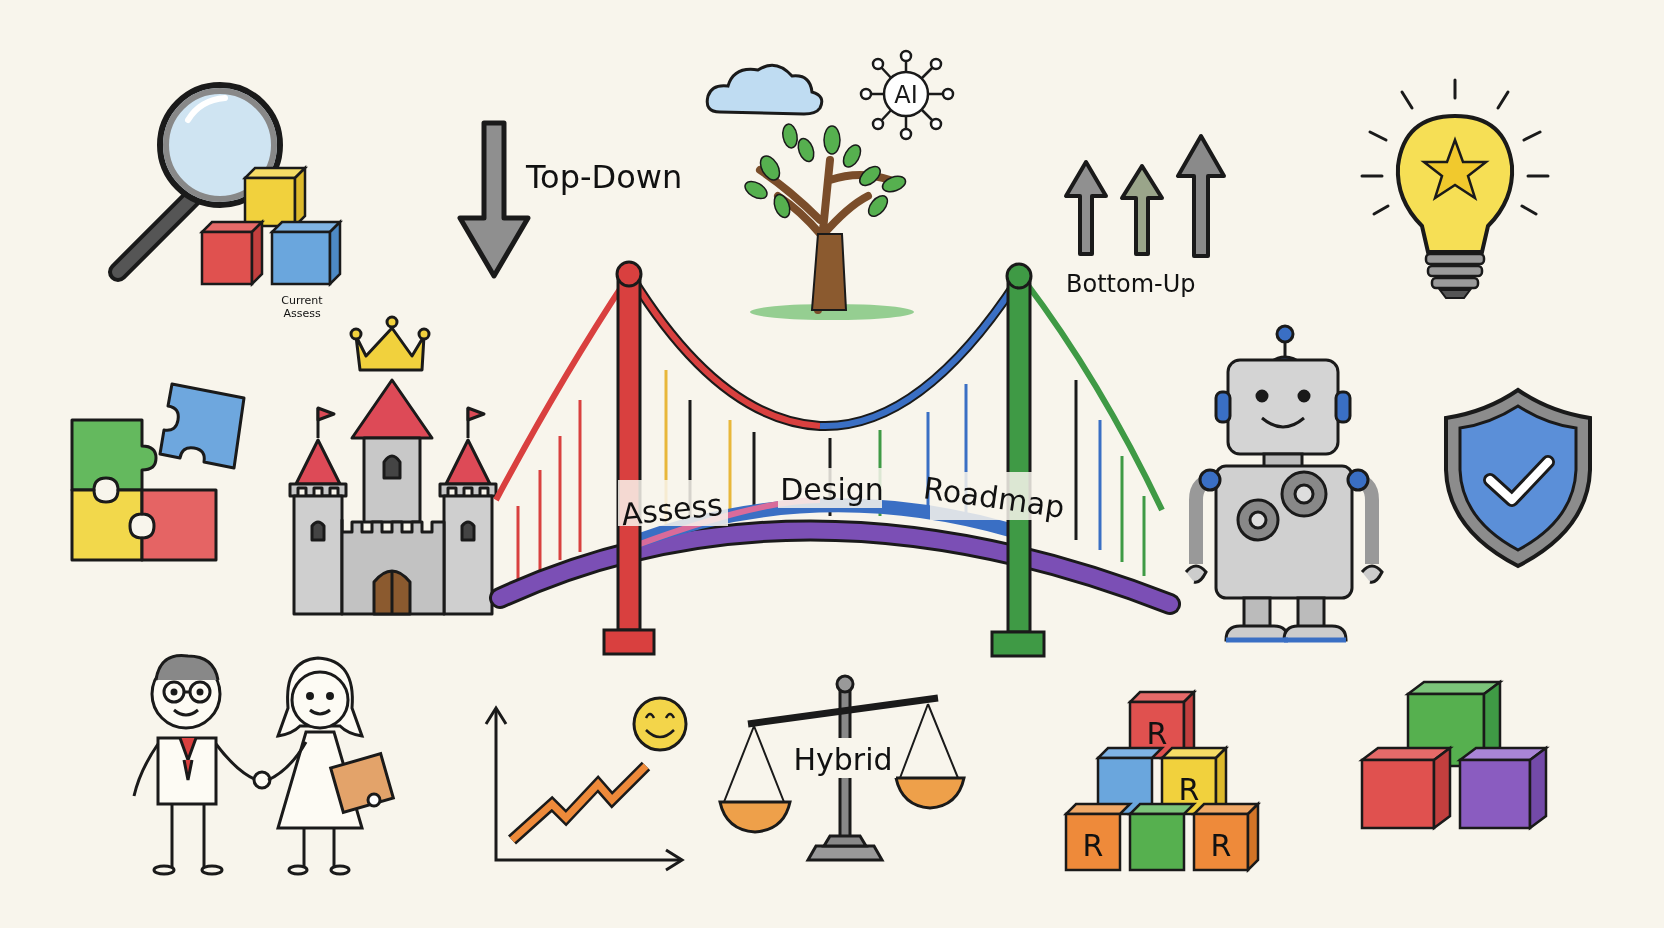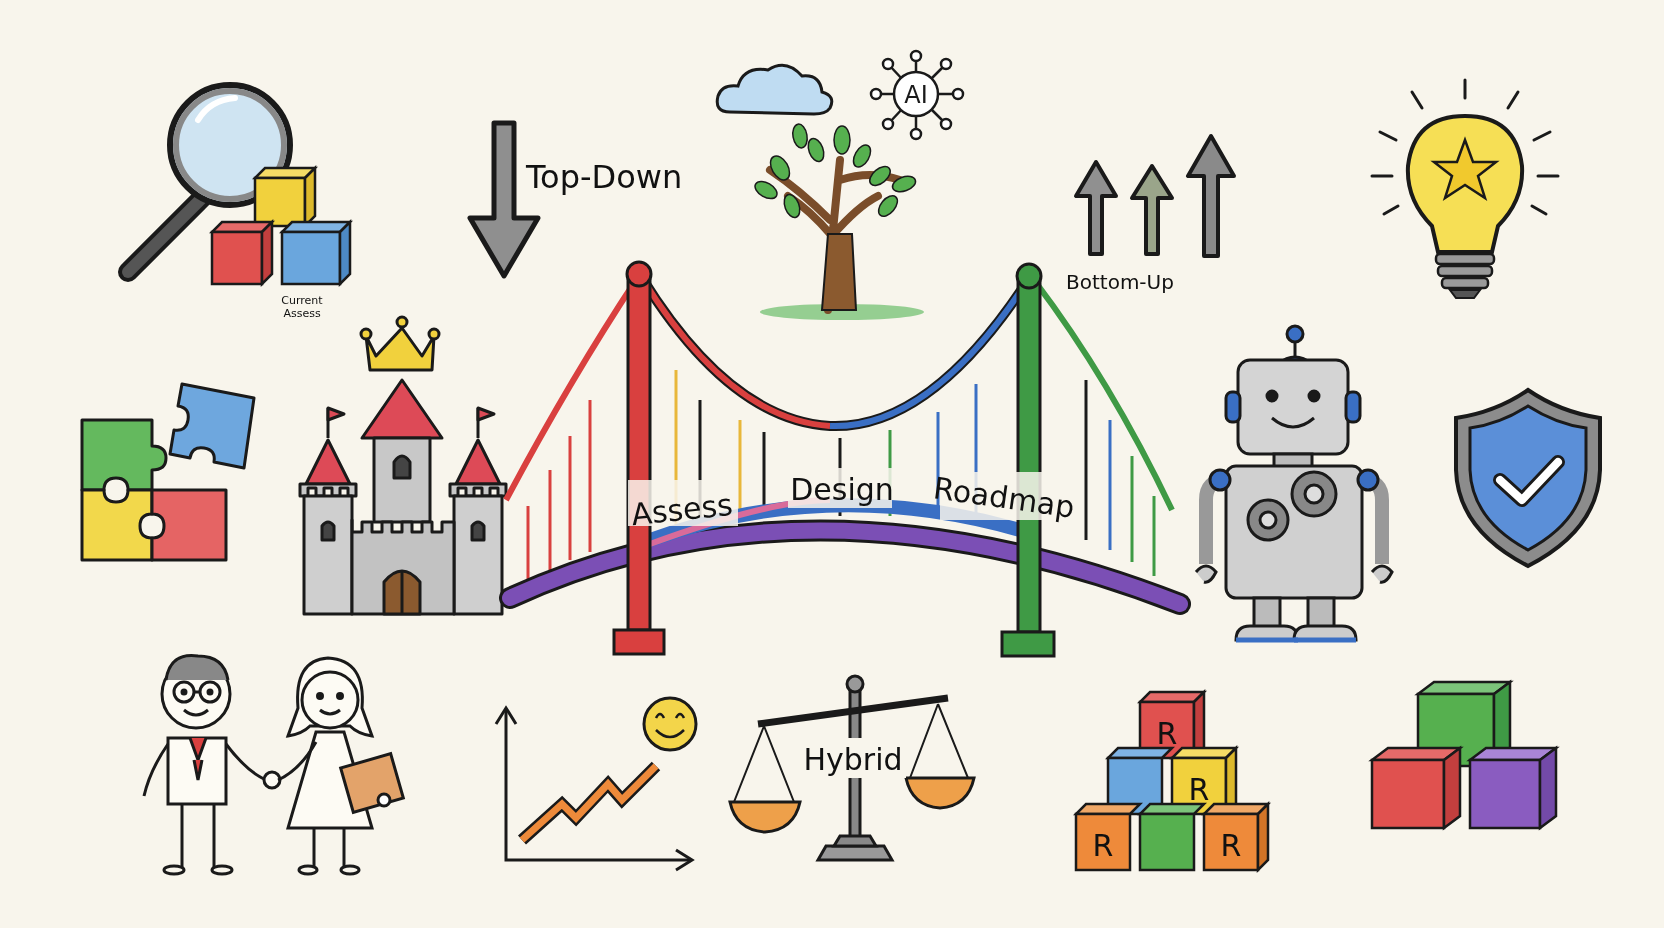--- a/index.html
+++ b/index.html
@@ -2,21 +2,21 @@
 <html><head>
   <meta charset="utf-8">
   <style>
     html, body { margin: 0; padding: 0; }
     body {
       width: 1664px; height: 928px; overflow: hidden;
       background: #f8f5ec;
       font-family: "DejaVu Sans", sans-serif;
       position: relative;
     }
-    .canvas { position: absolute; left: 0; top: 0; width: 1328px; height: 928px; padding-left: 10px; }
+    .canvas { position: absolute; left: 0; top: 0; width: 1328px; height: 928px; }
     .label {
       position: absolute;
       font-family: "DejaVu Sans", sans-serif;
       color: #111;
       white-space: nowrap;
     }
     svg text { font-family: "DejaVu Sans", sans-serif; }
   </style>
 </head>
 <body>
@@ -342,18 +342,18 @@
     <rect x="1362" y="760" width="72" height="68" fill="#e0514f"></rect>
     <polygon points="1434,760 1450,748 1450,816 1434,828" fill="#c23f3e"></polygon>
     <polygon points="1460,760 1530,760 1546,748 1476,748" fill="#a985d6"></polygon>
     <rect x="1460" y="760" width="70" height="68" fill="#8a5cc0"></rect>
     <polygon points="1530,760 1546,748 1546,816 1530,828" fill="#734aa8"></polygon>
   </g>
 </svg>
 
 
 <div class="label" style="left:526px; top:158px; font-size:32px;">Top-Down</div>
-<div class="label" style="left:1066px; top:270px; font-size:20px;">Bottom-Up</div>
+<div class="label" style="left:1066px; top:270px; font-size:24px;">Bottom-Up</div>
 <div class="label" style="left:274px; top:246px; font-size:11px; line-height:13px; text-align:center; width:56px;margin-top:48px;">
   <div>Current</div>
   <div>Assess</div>
 </div>
 </div>
 
 </body></html>

